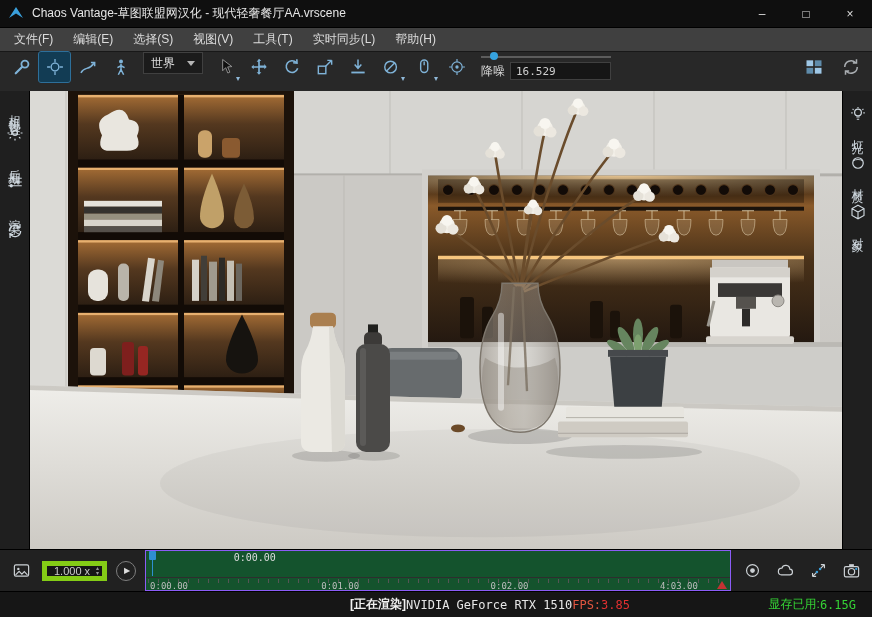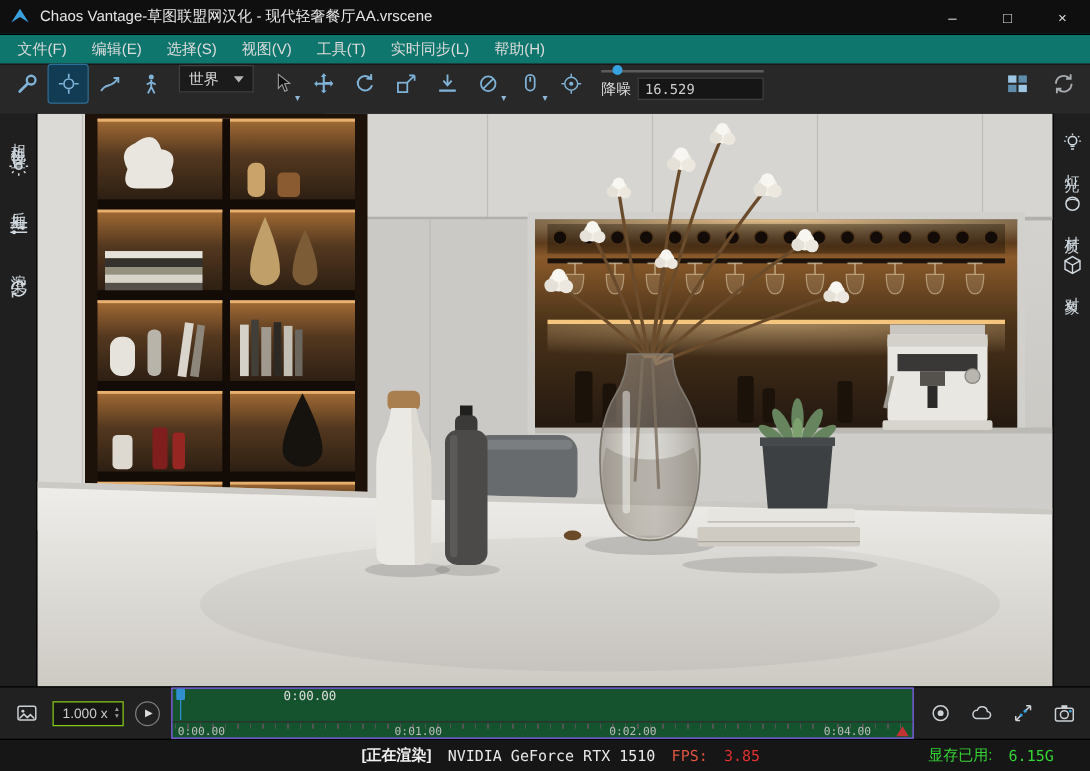--- a/index.html
+++ b/index.html
@@ -8,21 +8,21 @@
   .app{width:872px;height:617px;display:flex;flex-direction:column;background:#1c1c1c}
 
   
   .titlebar{flex:0 0 27px;background:#0f0f0f;display:flex;align-items:center;padding-left:8px;color:#e6e6e6;font-size:12px}
   .app-logo{width:16px;height:16px;margin-right:8px;display:inline-flex}
   .title-text{white-space:nowrap}
   .win-controls{margin-left:auto;display:flex;height:100%}
   .winbtn{width:44px;height:100%;display:flex;align-items:center;justify-content:center;color:#ddd;font-size:12px;cursor:default}
 
   
-  .menubar{flex:0 0 23px;background:#0f766e;display:flex;align-items:flex-start;padding-left:4px;border-top:1px solid #000}
+  .menubar{flex:0 0 23px;background:#404040;display:flex;align-items:flex-start;padding-left:4px;border-top:1px solid #000}
   .menu-item{color:#dcdcdc;font-size:12px;padding:3px 10px}
 
   
   .toolbar{flex:0 0 40px;background:#282828;display:flex;align-items:flex-start;padding:0 6px;gap:2px;border-top:1px solid #181818}
   .tool{width:31px;height:30px;display:flex;align-items:center;justify-content:center;color:#7fb3d8;border-radius:2px;position:relative}
   .tool.active{background:#123c54;outline:1px solid #2d6f9a}
   .tool.dark{color:#c9c9c9}
   .tool .caret{position:absolute;right:1px;bottom:-1px;font-size:8px;color:#8fb8d8}
   .tool svg{width:20px;height:20px}
   .space-select{height:22px;background:#1b1b1b;border:1px solid #404040;color:#ddd;font-size:12px;display:flex;align-items:center;padding:0 7px;gap:12px;margin:0 5px}
@@ -46,36 +46,36 @@
   .rail-tab{display:flex;flex-direction:column;align-items:center;gap:7px;color:#c3ccd3}
   .rail-tab svg{width:18px;height:18px}
   .vtext{writing-mode:vertical-rl;text-orientation:upright;font-size:12px;letter-spacing:3px;color:#cdd6dd;line-height:1}
   .viewport{flex:1;position:relative;background:#000}
   .viewport svg{display:block;width:100%;height:100%}
 
   
   .timeline-bar{flex:0 0 34px;background:#212121;border-top:1px solid #000;display:flex;align-items:center;padding:0 9px;gap:9px}
   .ticon{width:24px;height:24px;display:flex;align-items:center;justify-content:center;color:#ccd1d5}
   .ticon svg{width:19px;height:19px}
-  .speed-box{height:20px;background:#161616;border:1px solid #84cc16;display:flex;align-items:center;color:#ccc;font-size:11px;padding:0 3px 0 7px;gap:6px}
+  .speed-box{height:20px;background:#161616;border:5px solid #84cc16;display:flex;align-items:center;color:#ccc;font-size:11px;padding:0 3px 0 7px;gap:6px}
   .stepper{display:flex;flex-direction:column;font-size:6px;color:#9a9a9a;line-height:5px}
   .play-btn{width:20px;height:20px;border:1px solid #7e7e7e;border-radius:50%;color:#ddd;display:flex;align-items:center;justify-content:center;font-size:8px;padding-left:2px;flex:0 0 20px}
   .timeline-widget{flex:1;height:41px;background:#14532d;border:1px solid #8b5cf6;position:relative}
   .cur-time{position:absolute;left:15%;top:1px;color:#ddd;font-size:10px;font-family:"DejaVu Sans Mono",monospace}
   .playhead{position:absolute;left:3px;top:0;width:7px;height:9px;background:#2f8fd0;border-radius:1px}
   .playhead::after{content:"";position:absolute;left:3px;top:9px;width:1px;height:16px;background:#2f8fd0}
   .end-marker{position:absolute;right:3px;bottom:1px;width:0;height:0;border-left:5px solid transparent;border-right:5px solid transparent;border-bottom:8px solid #c23333}
   .ruler{position:absolute;left:0;right:0;bottom:0;height:13px;border-top:1px solid #2e2e2e}
   .ruler::before{content:"";position:absolute;top:1px;left:2px;right:2px;height:4px;
     background:repeating-linear-gradient(90deg,#555 0 1px,transparent 1px 10px)}
   .tick{position:absolute;top:3px;font-size:9px;color:#bdbdbd;font-family:"DejaVu Sans Mono",monospace}
   .t0{left:4px}.t1{left:30%}.t2{left:59%}.t3{left:88%}
 
   
-  .statusbar{flex:0 0 26px;background:#161616;display:flex;align-items:center;font-size:12px;gap:13px;padding:0 10px;border-top:1px solid #000}
+  .statusbar{flex:0 0 26px;background:#161616;display:flex;align-items:center;font-size:12px;gap:0;padding:0 10px;border-top:1px solid #000}
   .st-render{color:#f0f0f0;font-weight:bold}
   .st-gpu{color:#e8e8e8;font-family:"DejaVu Sans Mono",monospace;font-size:12px}
   .st-fps-label{color:#e05540;font-family:"DejaVu Sans Mono",monospace}
   .st-fps-val{color:#e23030;font-family:"DejaVu Sans Mono",monospace}
   .st-vram-label{color:#35d435}
   .st-vram-val{color:#35d435;font-family:"DejaVu Sans Mono",monospace}
 </style>
 </head>
 <body>
 
@@ -524,21 +524,21 @@
       <span>▶</span>
     </span>
     <span class="timeline-widget">
       <span class="playhead"></span>
       <span class="cur-time">0:00.00</span>
       <span class="end-marker"></span>
       <span class="ruler">
         <span class="tick t0">0:00.00</span>
         <span class="tick t1">0:01.00</span>
         <span class="tick t2">0:02.00</span>
-        <span class="tick t3">0:04.00</span>
+        <span class="tick t3">4:03.00</span>
       </span>
     </span>
     <span class="ticon">
       <svg viewBox="0 0 24 24">
           <circle cx="12" cy="12" r="7.5" fill="none" stroke="currentColor" stroke-width="1.5"></circle>
           <circle cx="12" cy="12" r="3" fill="currentColor"></circle>
         </svg>
     </span>
     <span class="ticon">
       <svg viewBox="0 0 24 24">

